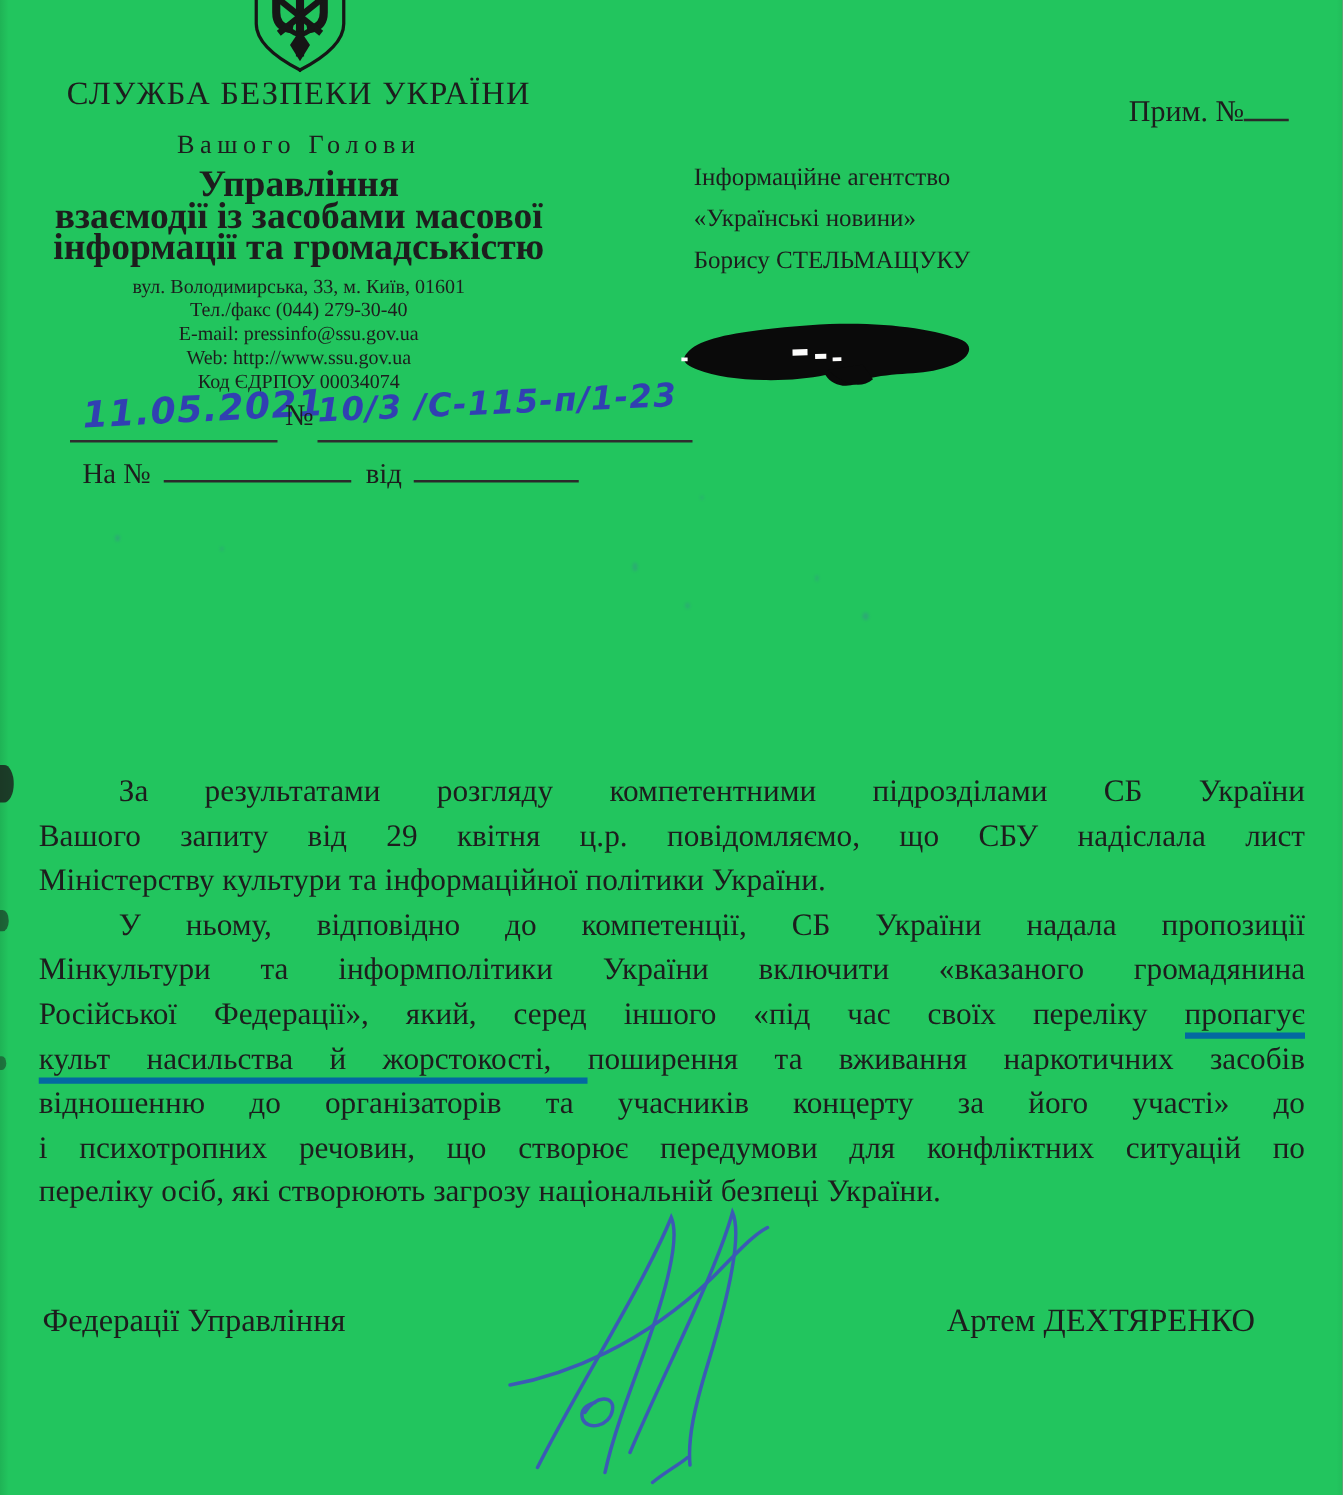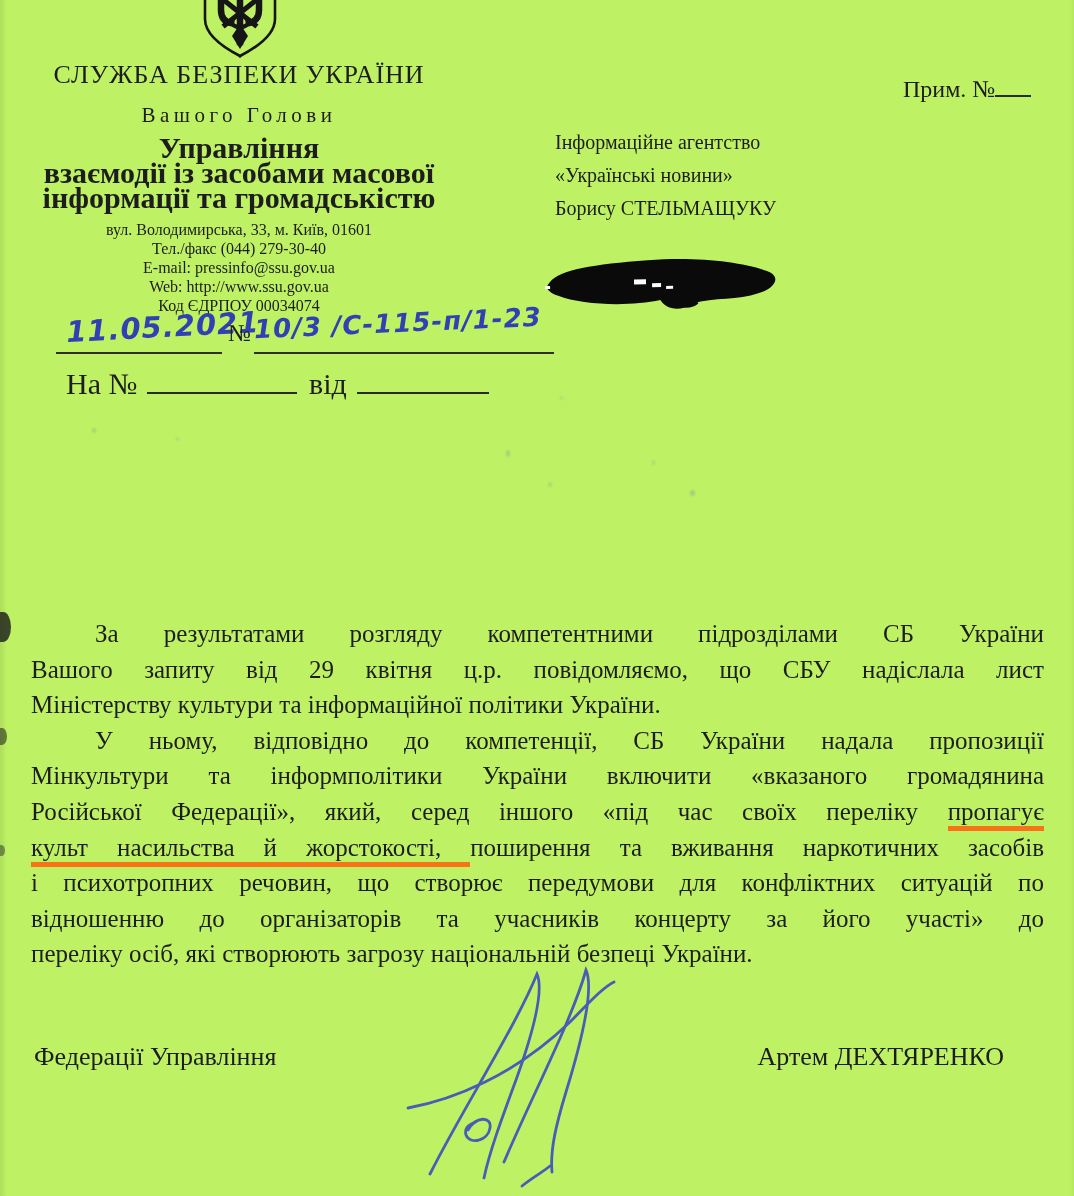--- a/index.html
+++ b/index.html
@@ -1,18 +1,18 @@
 <!DOCTYPE html>
 <html><head>
 <meta charset="utf-8">
 <style>
   html,body{margin:0;padding:0;background:#888;}
   .page{
     position:relative; width:1074px; height:1196px; margin:0 auto;
-    background:#bef264; overflow:hidden;
+    background:#22c55e; overflow:hidden;
     font-family:"Liberation Serif", serif; color:#1d1d1d;
   }
   .page::before{content:""; position:absolute; inset:0; pointer-events:none;
     background:linear-gradient(90deg, rgba(0,0,0,.09), rgba(0,0,0,0) 7px),
                linear-gradient(270deg, rgba(0,0,0,.04), rgba(0,0,0,0) 5px);}
   
   .emblem{position:absolute; left:197px; top:0; width:86px; height:58px;}
   .org-col{position:absolute; left:38px; top:60px; width:402px; text-align:center;}
   .org-name{font-size:26px; letter-spacing:1px; white-space:nowrap;}
   .dept{font-size:21px; letter-spacing:4.5px; margin-top:13px; white-space:nowrap;}
@@ -25,29 +25,29 @@
   .redaction{position:absolute; left:542px; top:246px; width:242px; height:70px; transform:rotate(-1deg);}
   
   .reg{position:absolute; left:56px; top:308px; width:480px; height:52px; font-size:24px;}
   .hand{font-family:"DejaVu Sans", sans-serif; font-style:italic; font-weight:bold;
         color:#3140b2; letter-spacing:1px;}
   .reg-date{position:absolute; left:10px; top:2px; font-size:29px; transform:rotate(-3deg); white-space:nowrap;}
   .reg-date-line{position:absolute; left:0; top:44px; width:166px; border-top:2px solid #2e2e2e;}
   .reg-no-label{position:absolute; left:172px; top:12px;}
   .reg-number{position:absolute; left:198px; top:0px; font-size:26px; transform:rotate(-2.5deg); white-space:nowrap;}
   .reg-number-line{position:absolute; left:198px; top:44px; width:300px; border-top:2px solid #2e2e2e;}
-  .reply{position:absolute; left:66px; top:360px; font-size:30px; white-space:nowrap;}
+  .reply{position:absolute; left:66px; top:360px; font-size:23px; white-space:nowrap;}
   .reply .uline{margin:0 12px 0 10px;}
   
   .body-text{position:absolute; left:31px; top:616px; width:1013px;
              font-size:25px; line-height:35.6px;}
   .bline{text-align:justify; text-align-last:justify; white-space:normal;}
   .bline.last{text-align:left; text-align-last:left;}
   .bline.indent{text-indent:64px;}
-  .redline{border-bottom:5px solid #f97316; padding-bottom:1px;}
+  .redline{border-bottom:5px solid #0369a1; padding-bottom:1px;}
   
   .sign-row{position:absolute; left:34px; top:1042px; width:1006px;
             display:flex; justify-content:space-between; font-size:26px;}
   .sign-name{padding-right:36px;}
   .signature{position:absolute; left:372px; top:958px; width:302px; height:238px; pointer-events:none;}
   
   .edge-mark{position:absolute; left:0; background:#1a1a1a; border-radius:0 70% 70% 0 / 0 50% 50% 0;}
   .m1{top:612px; width:11px; height:30px; opacity:.8;}
   .m2{top:728px; width:7px; height:17px; opacity:.55;}
   .m3{top:845px; width:5px; height:11px; opacity:.45;}
@@ -124,22 +124,22 @@
   <div class="reply"><span>На №</span><span class="uline" style="width:150px"></span><span>від</span><span class="uline" style="width:132px"></span></div>
 
   <div class="body-text">
       <div class="bline indent"><span>За результатами розгляду компетентними підрозділами СБ України</span></div>
       <div class="bline"><span>Вашого запиту від 29 квітня ц.р. повідомляємо, що СБУ надіслала лист</span></div>
       <div class="bline last"><span>Міністерству культури та інформаційної політики України.</span></div>
       <div class="bline indent"><span>У ньому, відповідно до компетенції, СБ України надала пропозиції</span></div>
       <div class="bline"><span>Мінкультури та інформполітики України включити «вказаного громадянина</span></div>
       <div class="bline"><span>Російської Федерації», який, серед іншого «під час своїх переліку </span><span class="redline">пропагує</span></div>
       <div class="bline"><span class="redline">культ насильства й жорстокості, </span><span>поширення та вживання наркотичних засобів</span></div>
+      <div class="bline"><span>відношенню до організаторів та учасників концерту за його участі» до</span></div>
       <div class="bline"><span>і психотропних речовин, що створює передумови для конфліктних ситуацій по</span></div>
-      <div class="bline"><span>відношенню до організаторів та учасників концерту за його участі» до</span></div>
       <div class="bline last"><span>переліку осіб, які створюють загрозу національній безпеці України.</span></div>
     </div>
 
   <div class="sign-row">
     <span>Федерації Управління</span>
     <span class="sign-name">Артем ДЕХТЯРЕНКО</span>
   </div>
 
   <svg class="signature" viewBox="0 0 302 238">
     <g fill="none" stroke="#3f51bd" stroke-width="2.8" stroke-linecap="round" opacity="0.92">

